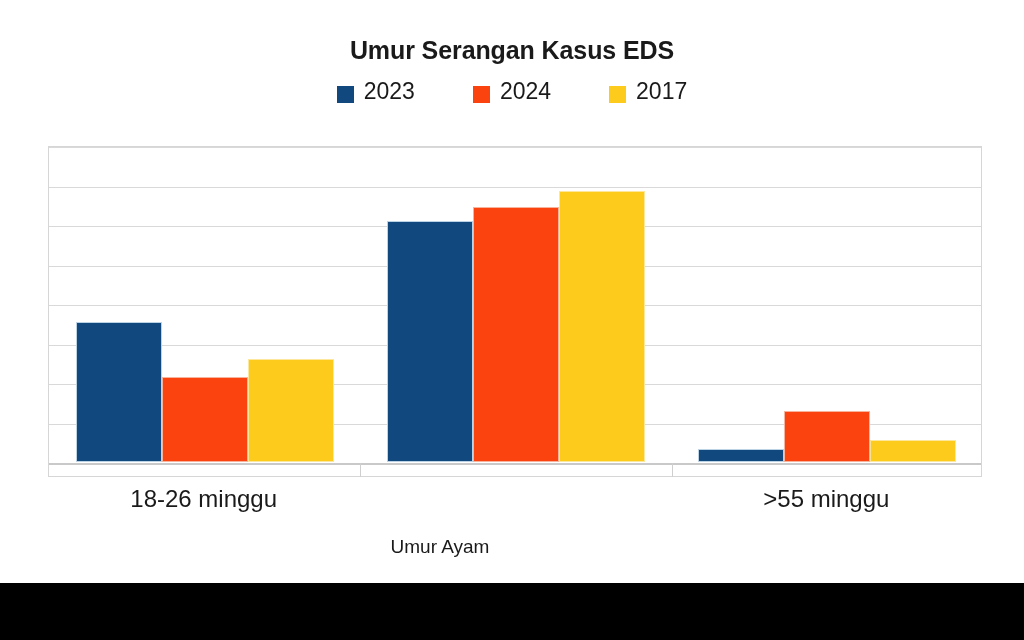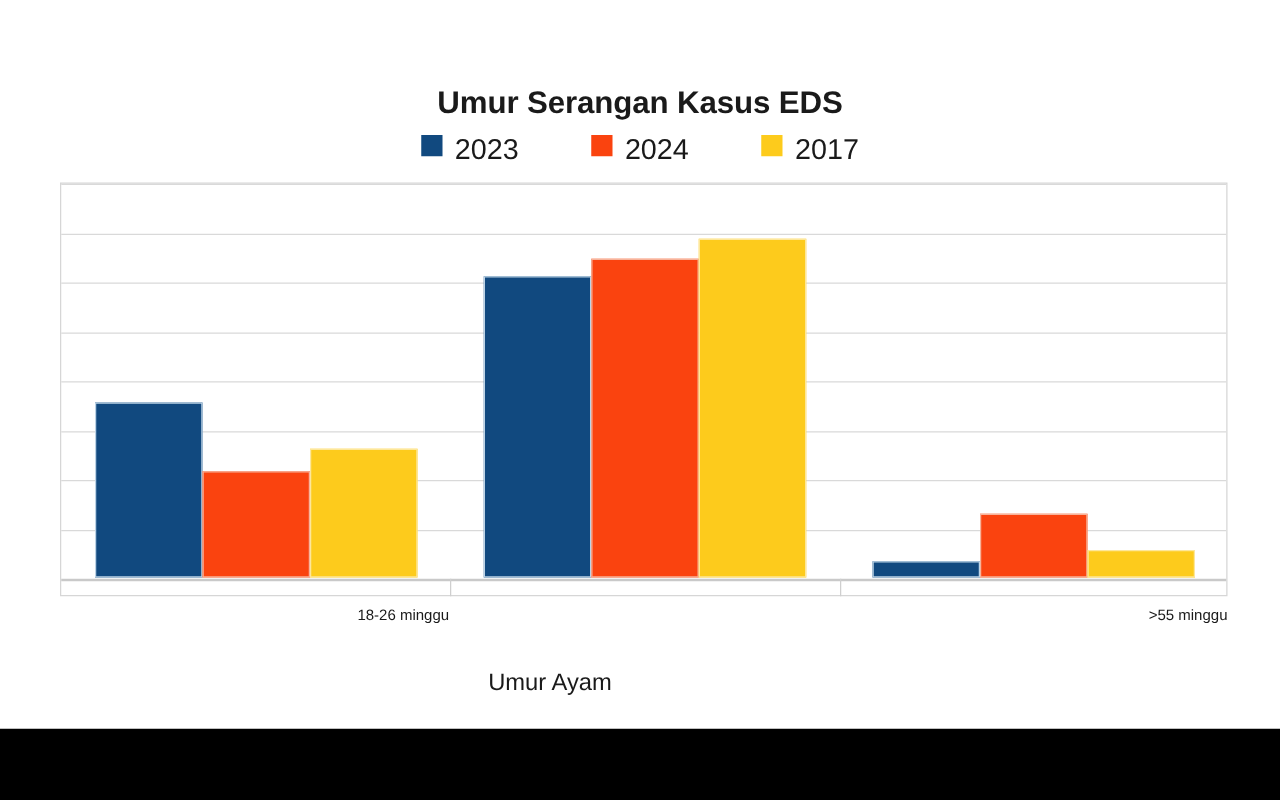--- a/index.html
+++ b/index.html
@@ -25,38 +25,36 @@
   .chart-title {
     position: absolute;
     left: 0;
     top: 36px;
     width: 1024px;
     text-align: center;
     font-size: 25px;
     font-weight: bold;
     color: #1a1a1a;
     letter-spacing: -0.1px;
-    margin-top: 32px;
   }
 
   .legend {
     position: absolute;
     left: 0;
     top: 80px;
     width: 1024px;
     display: flex;
     justify-content: center;
     align-items: center;
     gap: 58px;
   }
   .legend-item {
     display: flex;
-    align-items: flex-start;
+    align-items: flex-end;
     gap: 10px;
-    margin-top: 28px;
   }
   .legend-swatch {
     width: 17px;
     height: 17px;
     display: block;
   }
   .legend-label {
     font-size: 23px;
     color: #1a1a1a;
     line-height: 1;
@@ -122,22 +120,22 @@
   .cat-labels {
     position: absolute;
     left: 48px;
     top: 485px;
     width: 934px;
     height: 30px;
   }
   .cat-label {
     position: absolute;
     top: 0;
-    text-align: right;
-    font-size: 12px;
+    text-align: center;
+    font-size: 24px;
     color: #1a1a1a;
     white-space: nowrap;
   }
 
   .axis-title {
     position: absolute;
     left: 0;
     top: 536px;
     width: 880px;
     text-align: center;

